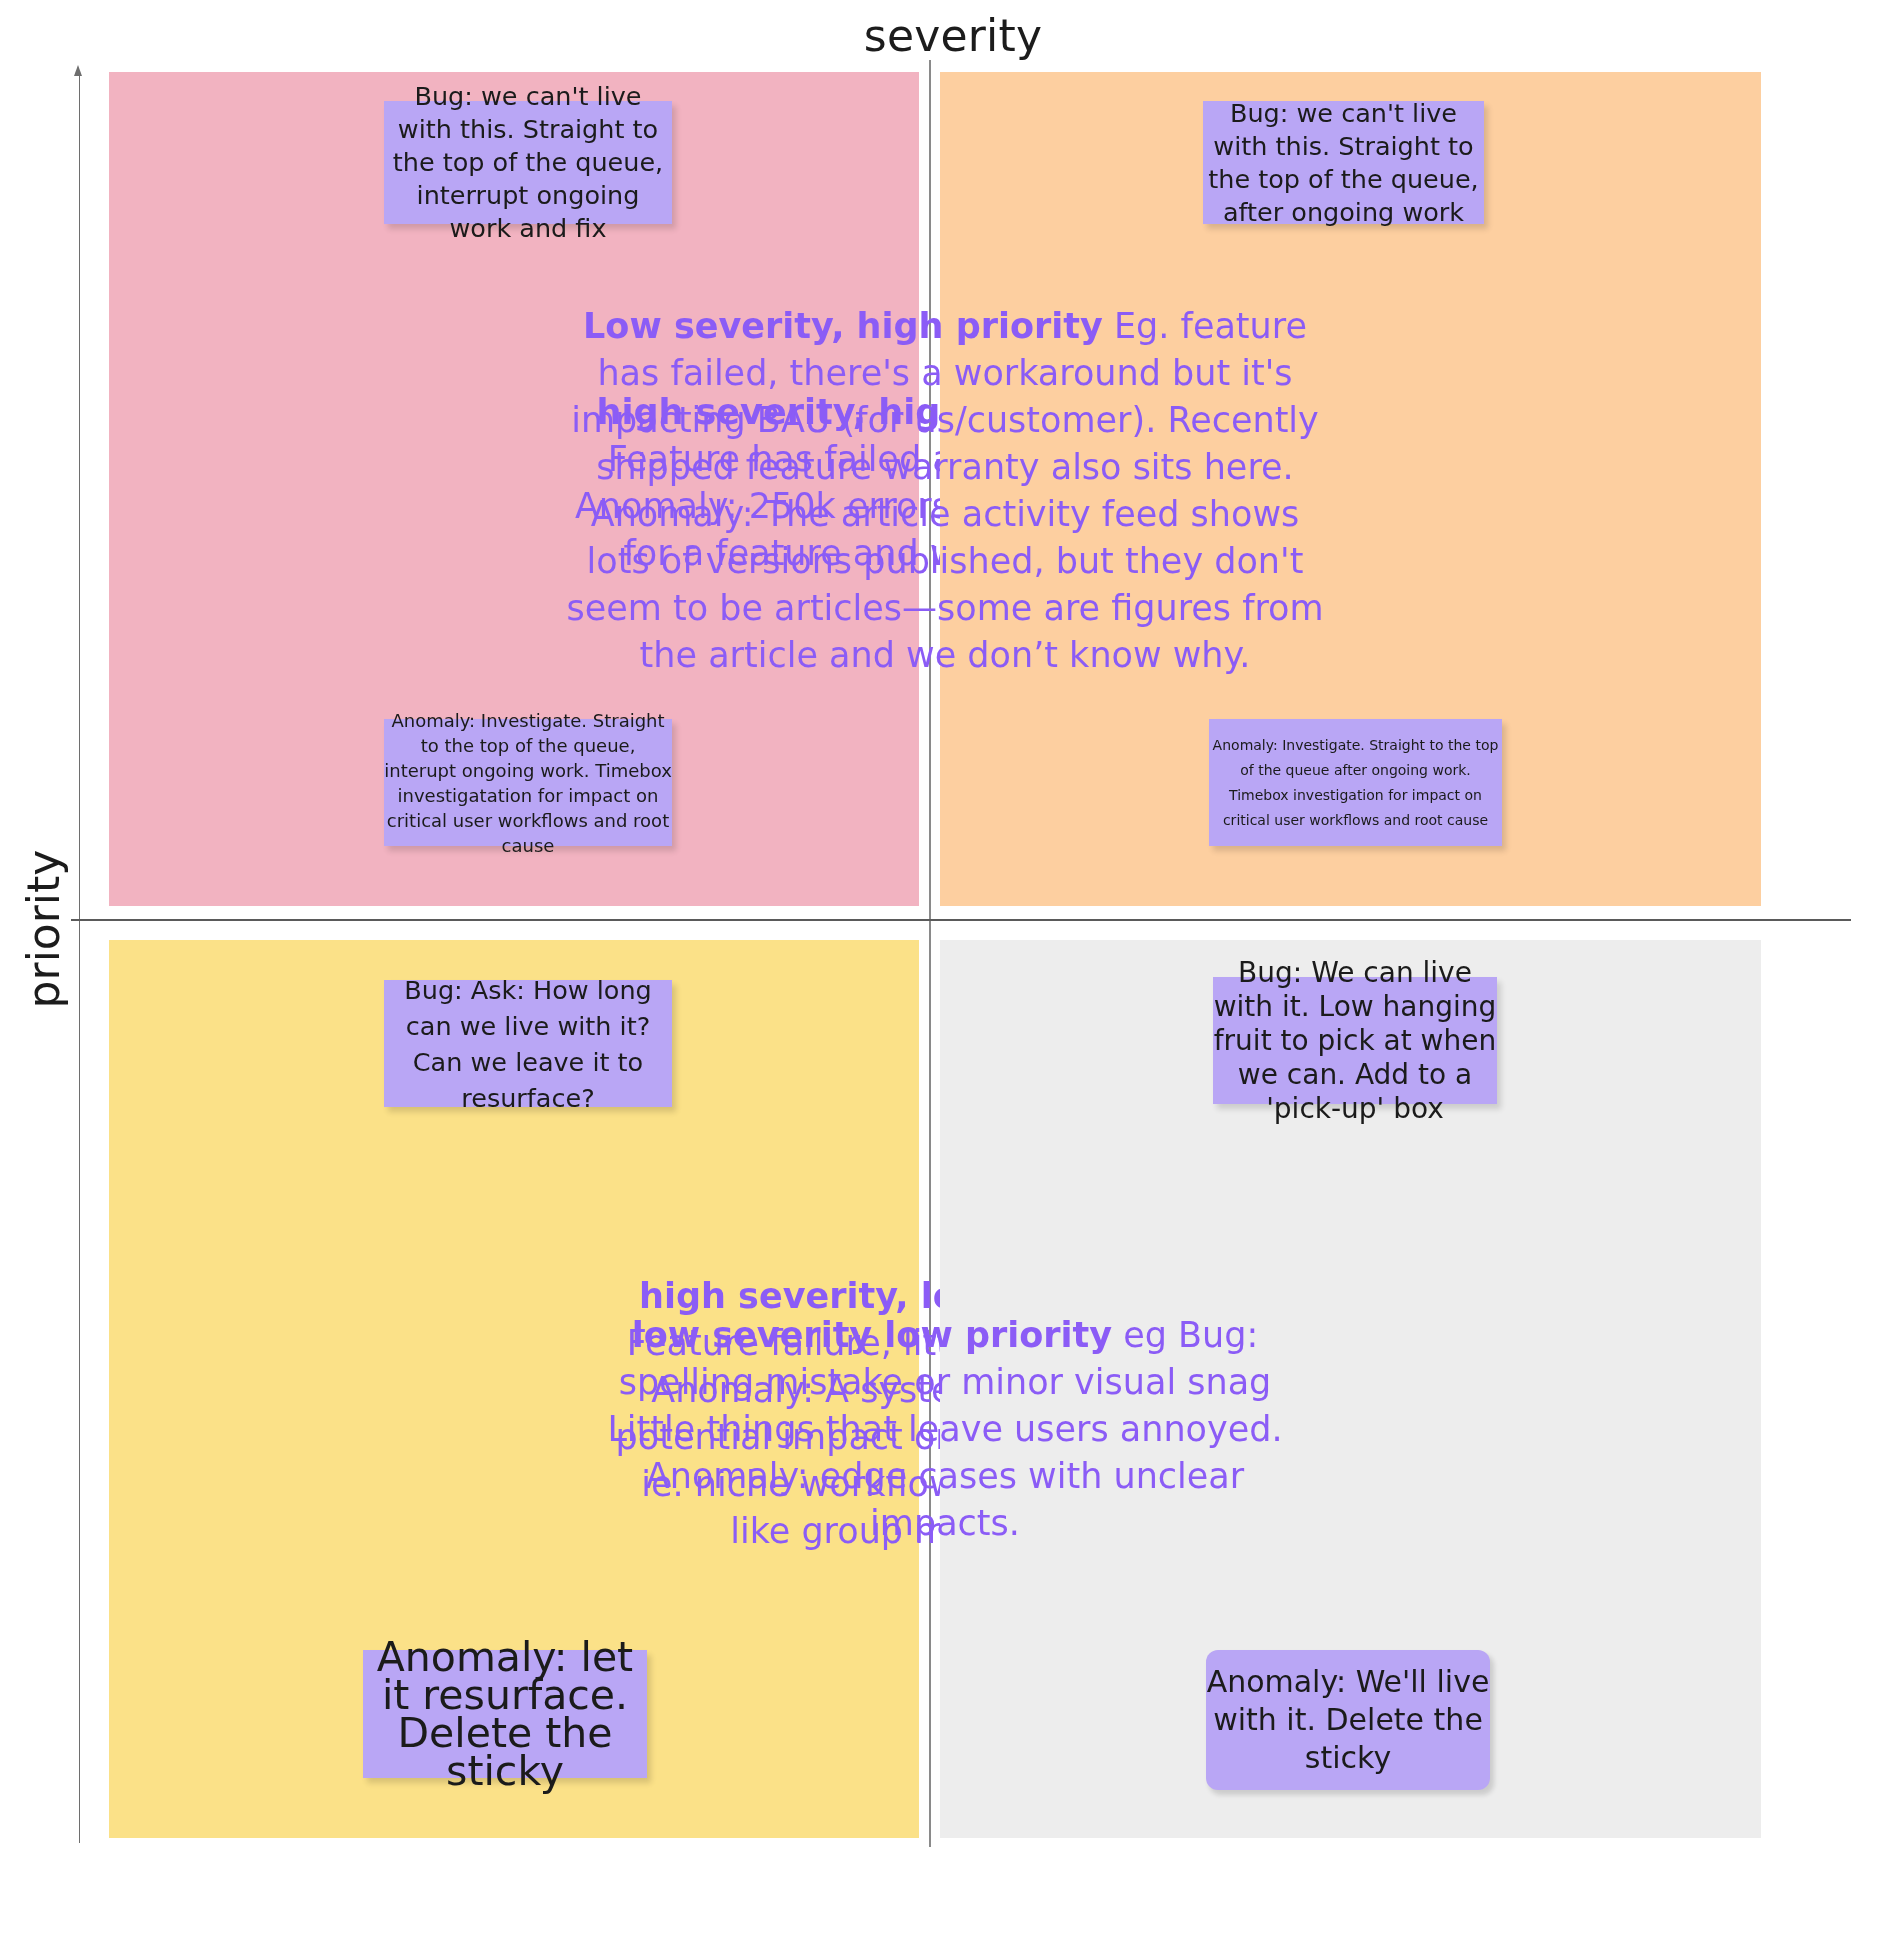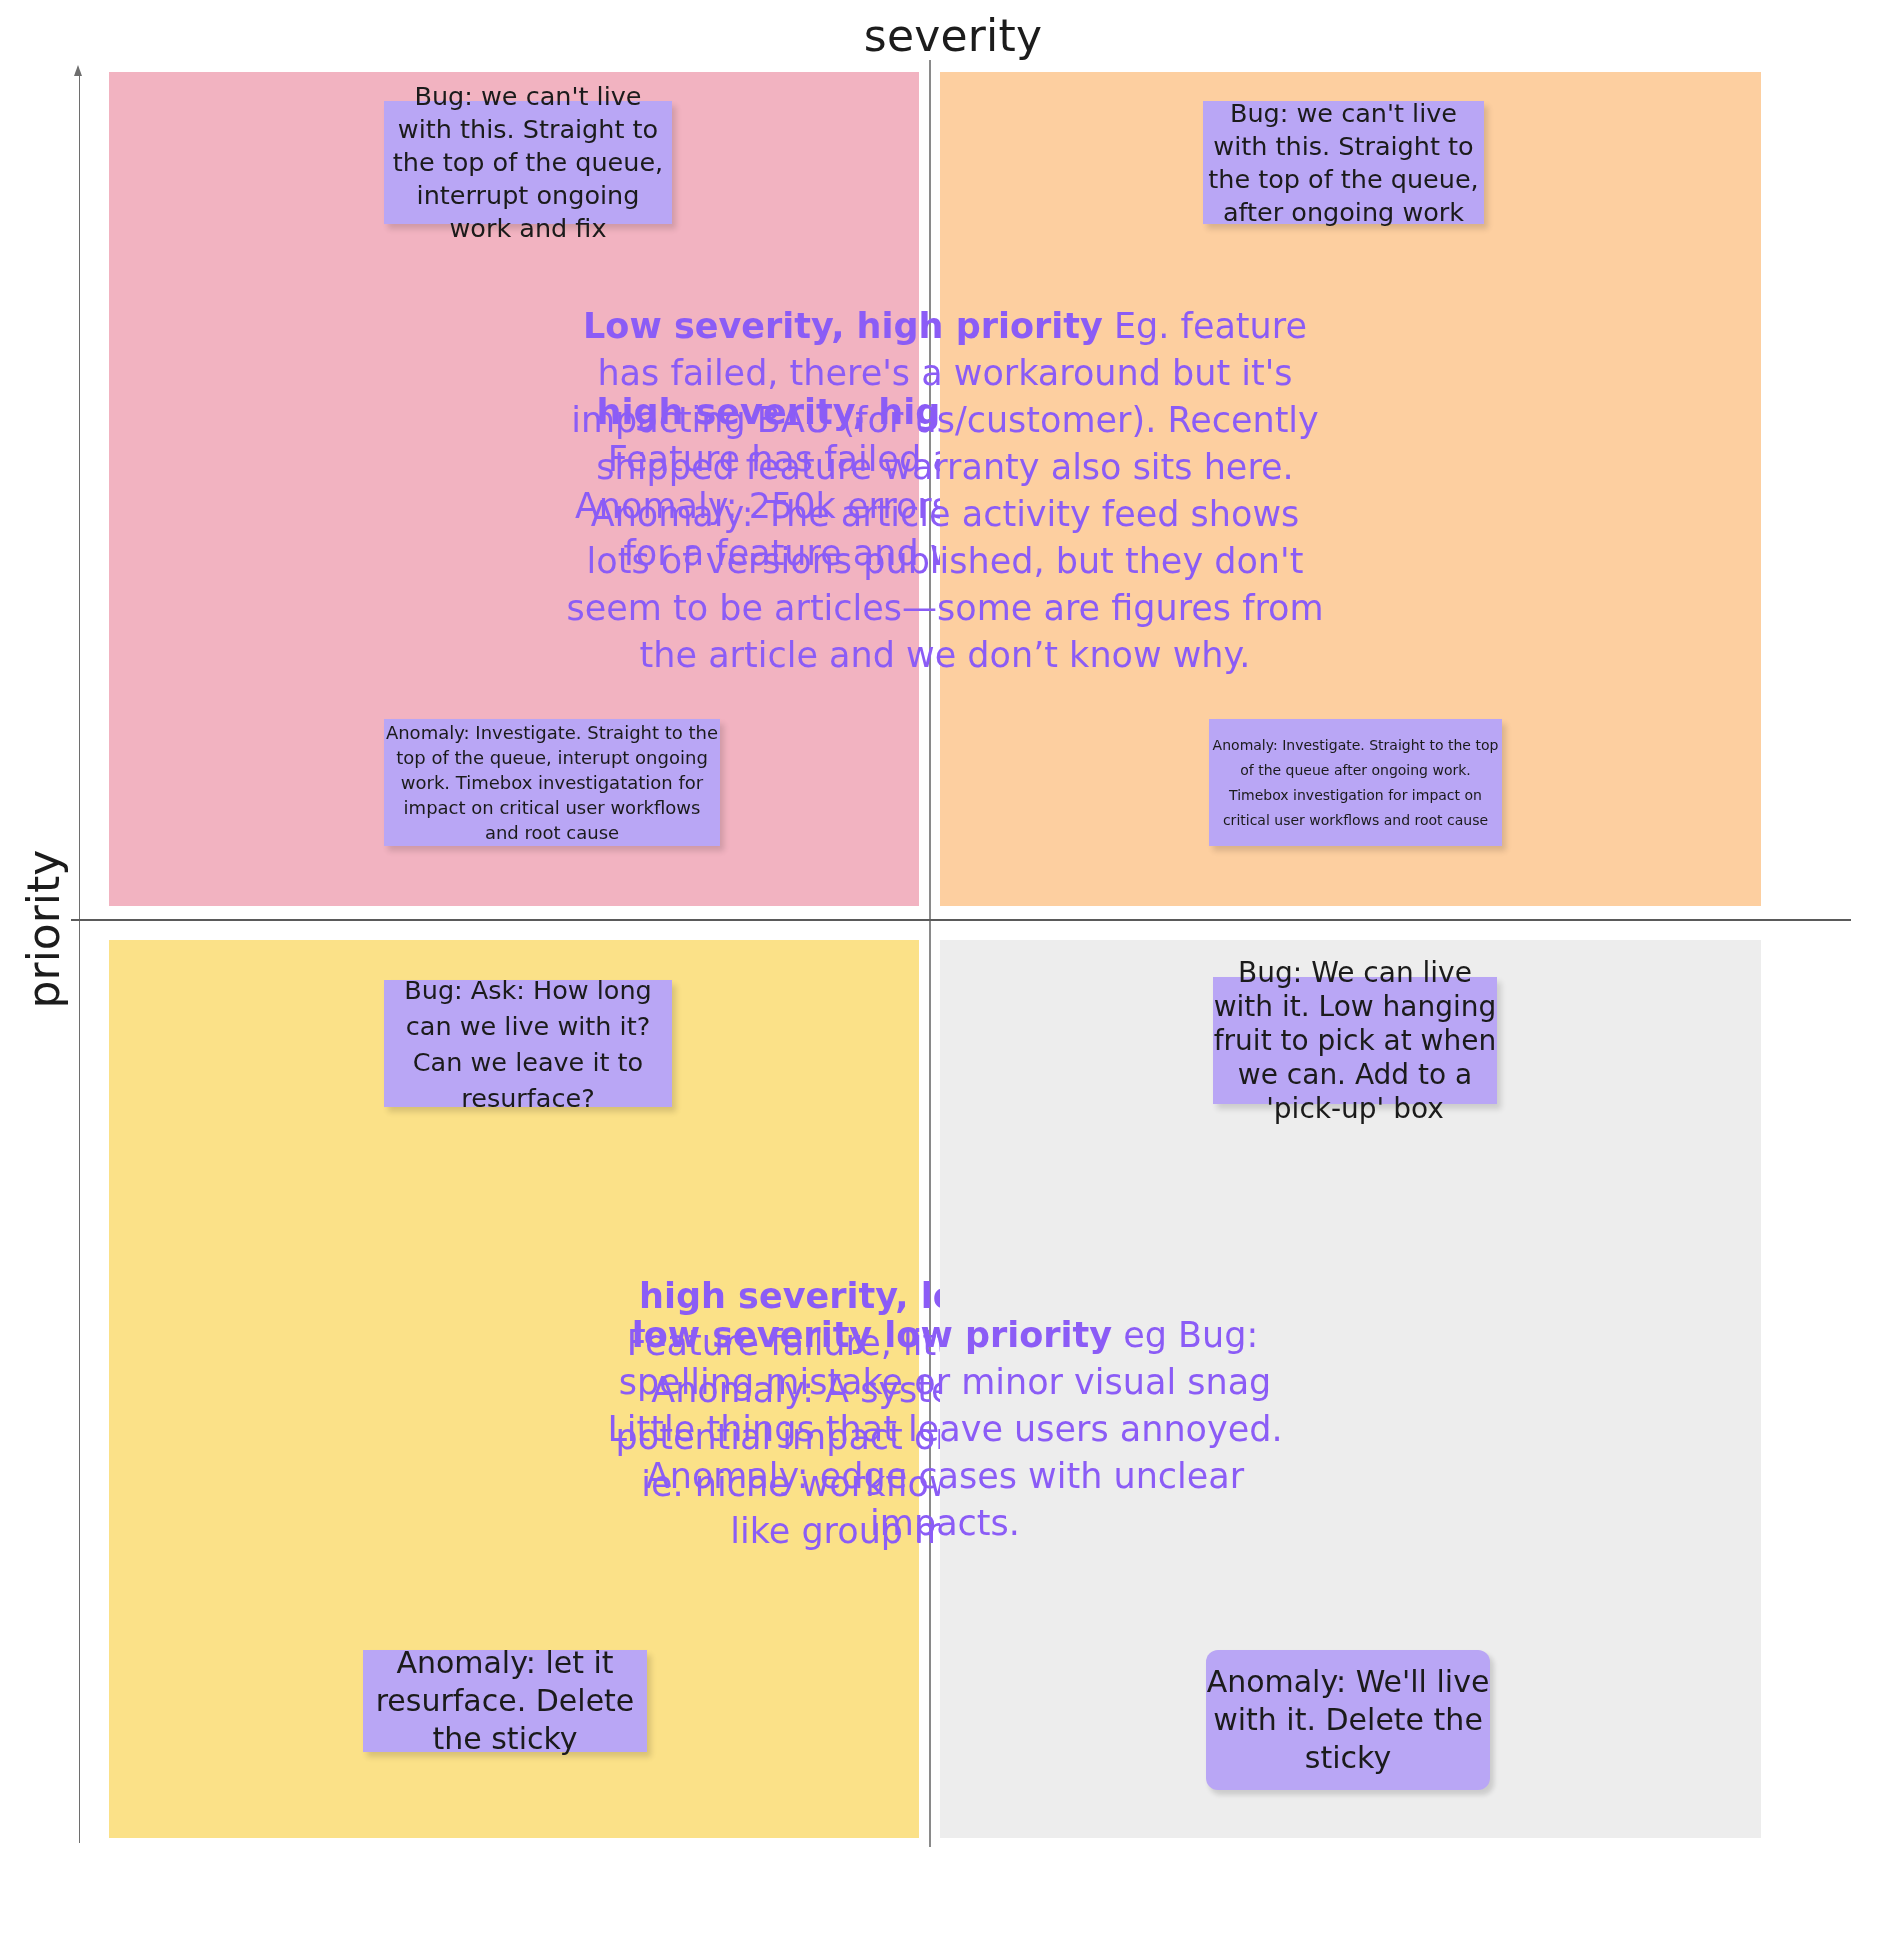--- a/index.html
+++ b/index.html
@@ -126,38 +126,38 @@
     color: #1b1b1b;
     box-shadow: 3.8px 4.8px 5.8px rgba(0,0,0,0.14);
   }
   .sticky span { display: block; width: 100%; }
 
   #sticky-hh-bug {
     left: 384px; top: 101px; width: 288px; height: 123px;
     font-size: 25.5px; line-height: 33px;
   }
   #sticky-hh-anom {
-    left: 384px; top: 719px; width: 336px; height: 127px;
+    left: 384px; top: 719px; width: 288px; height: 127px;
     font-size: 18px; line-height: 25px;
   }
   #sticky-lh-bug {
     left: 1203px; top: 101px; width: 281px; height: 123px;
     font-size: 25.5px; line-height: 33px;
   }
   #sticky-lh-anom {
     left: 1209px; top: 719px; width: 293px; height: 127px;
     font-size: 14px; line-height: 25px;
   }
   #sticky-hl-bug {
     left: 384px; top: 980px; width: 288px; height: 127px;
     font-size: 25.5px; line-height: 36px;
   }
   #sticky-hl-anom {
-    left: 363px; top: 1650px; width: 284px; height: 102px;
-    font-size: 30px; line-height: 38px;
+    left: 363px; top: 1650px; width: 284px; height: 128px;
+    font-size: 41px; line-height: 38px;
   }
   #sticky-ll-bug {
     left: 1213px; top: 977px; width: 284px; height: 127px;
     font-size: 28px; line-height: 34px;
   }
   #sticky-ll-anom {
     left: 1206px; top: 1650px; width: 284px; height: 140px;
     font-size: 30px; line-height: 38px; border-radius: 12px;
   }
 </style>

